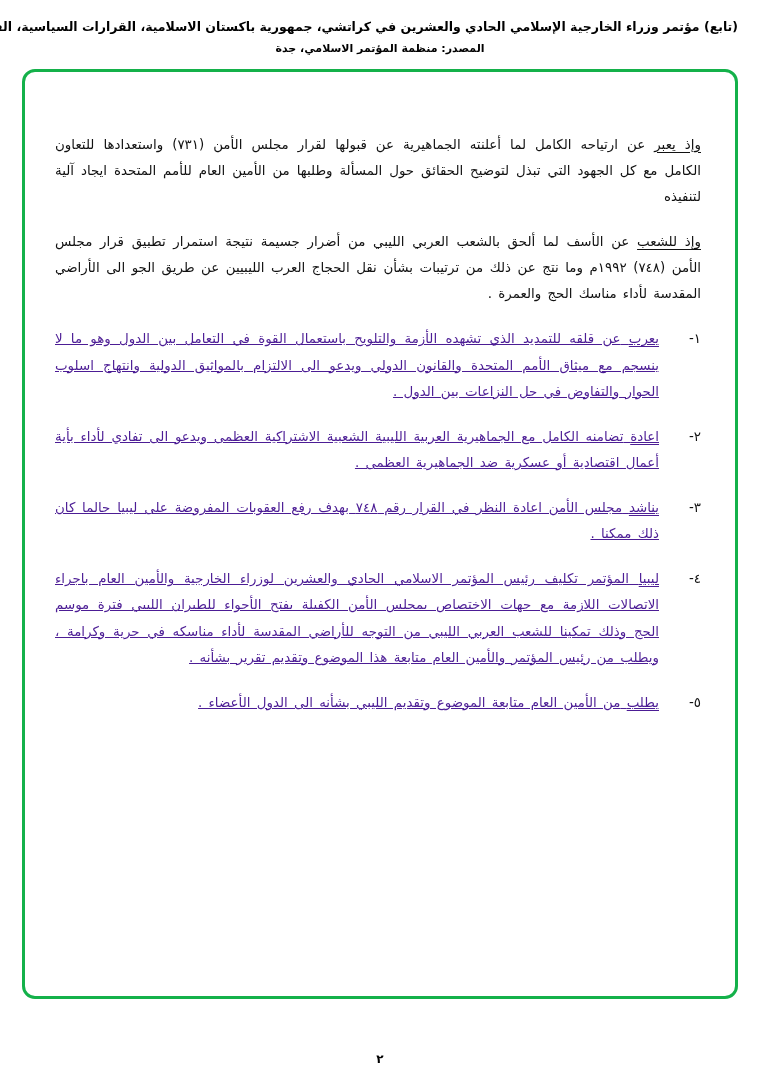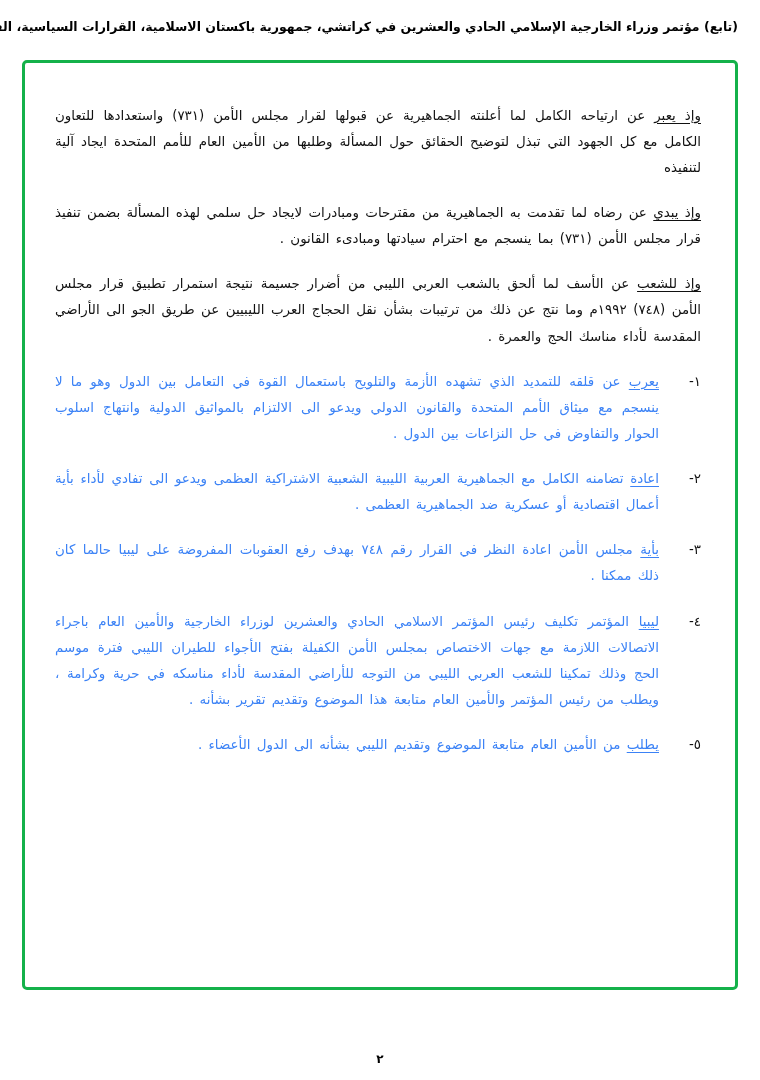--- a/index.html
+++ b/index.html
@@ -39,26 +39,26 @@
   }
   .header-line-2 {
     font-size: 11px;
     font-weight: bold;
     margin-top: 6px;
     color: #000;
   }
 
   
   .frame {
-    margin-top: 24px;
+    margin-top: 14px;
     border: 3px solid #14b14a;
-    border-radius: 5px;
+    border-radius: 13px;
     height: 930px;
     box-sizing: border-box;
-    padding: 20px 34px 20px 30px;
+    padding: 40px 34px 20px 30px;
     direction: rtl;
     position: relative;
     background: #fff;
   }
 
   .para {
     margin-bottom: 19px;
     font-size: 13.4px;
     line-height: 1.95;
     text-align: justify;
@@ -89,21 +89,22 @@
     color: #111;
   }
   .clause-text {
     flex: 1 1 auto;
     font-size: 13.4px;
     line-height: 1.95;
     text-align: justify;
     text-align-last: right;
     letter-spacing: 1.1px;
     word-spacing: 2px;
-    color: #3b82f6;
+    color: #4c1d95;
+    text-decoration: underline;
   }
   .clause-text .lead {
     text-decoration: underline;
     text-underline-offset: 3px;
   }
 
   .spacer-top { height: 6px; }
 
   
   .footer {
@@ -117,35 +118,32 @@
     color: #000;
   }
 </style>
 </head>
 <body>
 
 <div class="page">
 
   <div class="header">
     <div class="header-line-1">(تابع) مؤتمر وزراء الخارجية الإسلامي الحادي والعشرين في كراتشي، جمهورية باكستان الاسلامية، القرارات السياسية، القرار الرقم ٢١/١٤-س</div>
+    <div class="header-line-2">المصدر: منظمة المؤتمر الاسلامي، جدة</div>
   </div>
 
   <div class="frame">
 
     <div class="spacer-top"></div>
 
     <p class="para">
       <span class="lead">وإذ يعبر</span>
       <span>عن ارتياحه الكامل لما أعلنته الجماهيرية عن قبولها لقرار مجلس الأمن (٧٣١) واستعدادها للتعاون الكامل مع كل الجهود التي تبذل لتوضيح الحقائق حول المسألة وطلبها من الأمين العام للأمم المتحدة ايجاد آلية لتنفيذه</span>
     </p>
 
-    <p class="para">
-      <span class="lead">وإذ يبدي</span>
-      <span>عن رضاه لما تقدمت به الجماهيرية من مقترحات ومبادرات لايجاد حل سلمي لهذه المسألة بضمن تنفيذ قرار مجلس الأمن (٧٣١) بما ينسجم مع احترام سيادتها ومبادىء القانون .</span>
-    </p>
 
     <p class="para">
       <span class="lead">وإذ للشعب</span>
       <span>عن الأسف لما ألحق بالشعب العربي الليبي من أضرار جسيمة نتيجة استمرار تطبيق قرار مجلس الأمن (٧٤٨) ١٩٩٢م وما نتج عن ذلك من ترتيبات بشأن نقل الحجاج العرب الليبيين عن طريق الجو الى الأراضي المقدسة لأداء مناسك الحج والعمرة .</span>
     </p>
 
     <div class="clause">
       <div class="clause-num">١-</div>
       <div class="clause-text">
         <span class="lead">يعرب</span>
@@ -157,21 +155,21 @@
       <div class="clause-num">٢-</div>
       <div class="clause-text">
         <span class="lead">اعادة</span>
         <span>تضامنه الكامل مع الجماهيرية العربية الليبية الشعبية الاشتراكية العظمى ويدعو الى تفادي لأداء بأية أعمال اقتصادية أو عسكرية ضد الجماهيرية العظمى .</span>
       </div>
     </div>
 
     <div class="clause">
       <div class="clause-num">٣-</div>
       <div class="clause-text">
-        <span class="lead">بأية</span>
+        <span class="lead">يناشد</span>
         <span>مجلس الأمن اعادة النظر في القرار رقم ٧٤٨ بهدف رفع العقوبات المفروضة على ليبيا حالما كان ذلك ممكنا .</span>
       </div>
     </div>
 
     <div class="clause">
       <div class="clause-num">٤-</div>
       <div class="clause-text">
         <span class="lead">ليبيا</span>
         <span>المؤتمر تكليف رئيس المؤتمر الاسلامي الحادي والعشرين لوزراء الخارجية والأمين العام باجراء الاتصالات اللازمة مع جهات الاختصاص بمجلس الأمن الكفيلة بفتح الأجواء للطيران الليبي فترة موسم الحج وذلك تمكينا للشعب العربي الليبي من التوجه للأراضي المقدسة لأداء مناسكه في حرية وكرامة ، ويطلب من رئيس المؤتمر والأمين العام متابعة هذا الموضوع وتقديم تقرير بشأنه .</span>
       </div>

